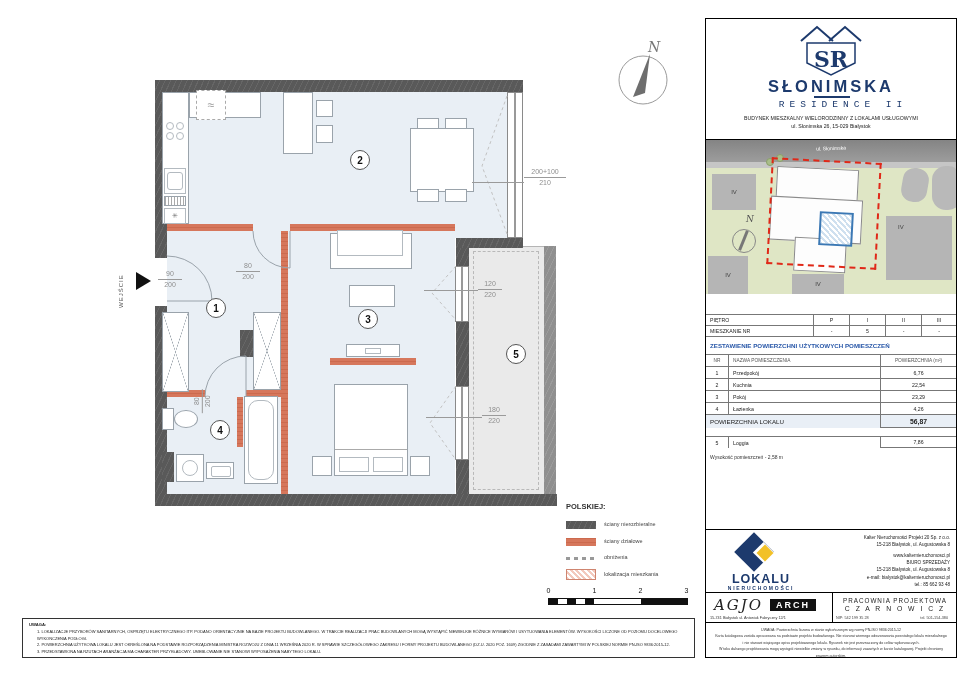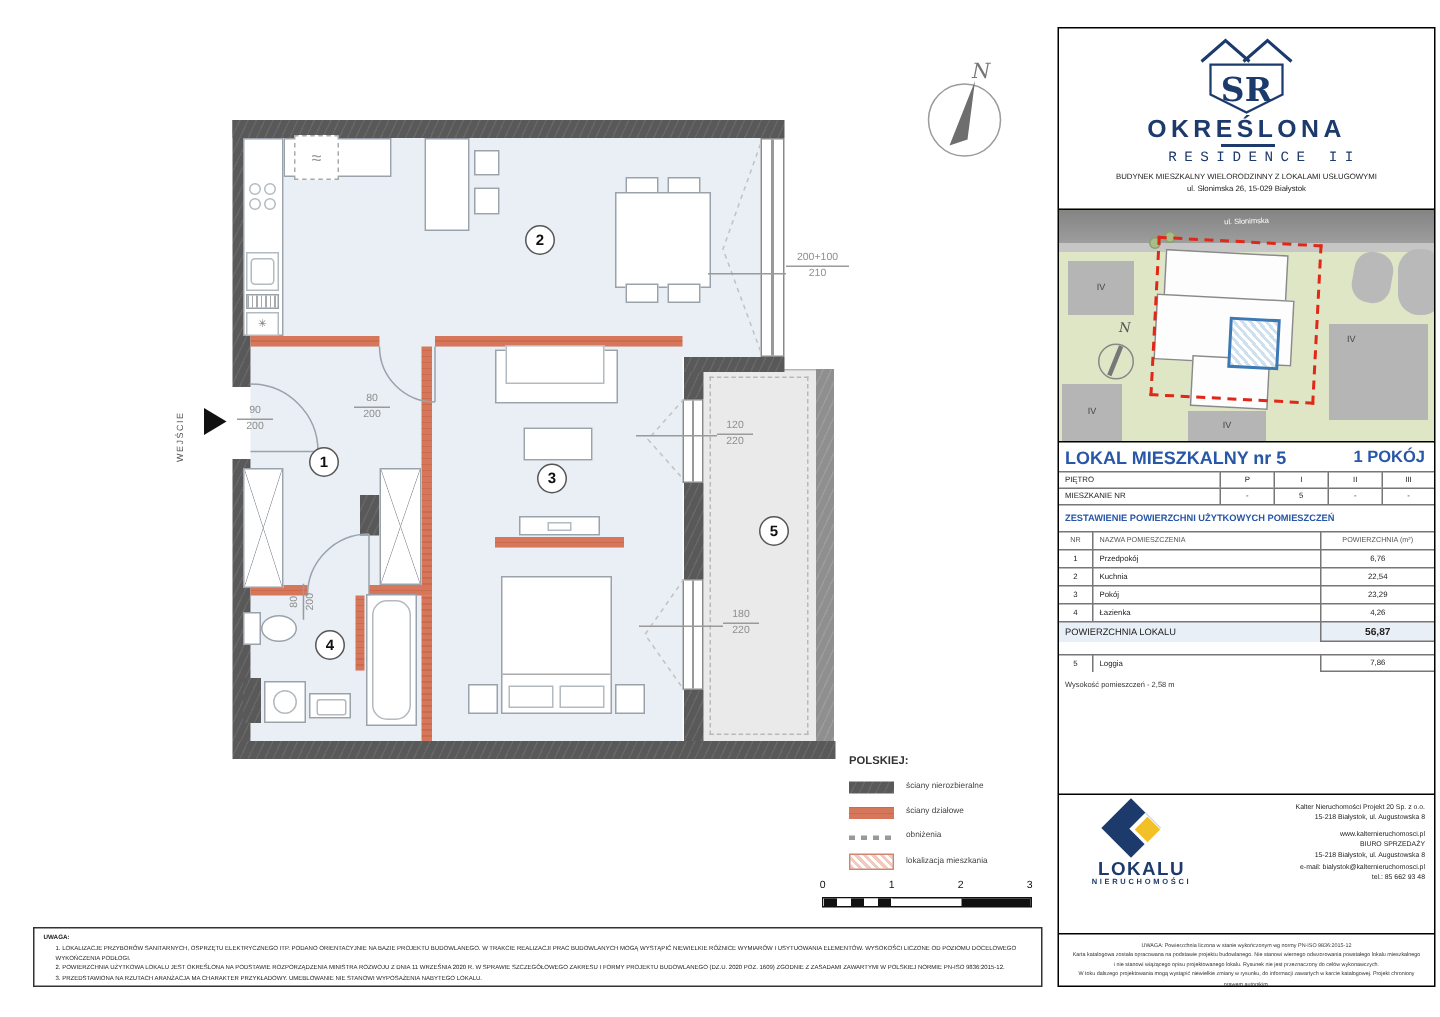--- a/index.html
+++ b/index.html
@@ -223,21 +223,21 @@
 
   <div class="a" id="panel">
 
     <div class="sect" style="top:0;height:120px;">
       <svg class="a" style="left:87px;top:2px;" width="76" height="56" viewBox="0 0 76 56">
         <path d="M8,20 L24,6 L40,20" fill="none" stroke="#1d3a6d" stroke-width="2"></path>
         <path d="M36,20 L52,6 L68,20" fill="none" stroke="#1d3a6d" stroke-width="2"></path>
         <path d="M14,22 H62 V42 L38,54 L14,42 Z" fill="none" stroke="#1d3a6d" stroke-width="1.5"></path>
         <text x="38" y="46" text-anchor="middle" font-size="22" font-family="DejaVu Serif, serif" font-weight="bold" fill="#1d3a6d">SR</text>
       </svg>
-      <div class="a navy" style="left:0;top:58px;width:250px;text-align:center;font-size:16.5px;font-weight:bold;letter-spacing:3px;">OKREŚLONA</div>
+      <div class="a navy" style="left:0;top:58px;width:250px;text-align:center;font-size:16.5px;font-weight:bold;letter-spacing:3px;">SŁONIMSKA</div>
       <div class="a" style="left:108px;top:77px;width:36px;height:1.5px;background:#1d3a6d;"></div>
       <div class="a navy" style="left:12px;top:80px;width:250px;text-align:center;font-size:9.5px;letter-spacing:5px;font-family:Liberation Mono, monospace;">RESIDENCE II</div>
       <div class="a" style="left:0;top:96px;width:250px;text-align:center;font-size:5.2px;color:#222;">BUDYNEK MIESZKALNY WIELORODZINNY Z LOKALAMI USŁUGOWYMI</div>
       <div class="a" style="left:0;top:104px;width:250px;text-align:center;font-size:5.2px;color:#222;">ul. Słonimska 26, 15-029 Białystok</div>
     </div>
 
     <div class="sect" style="top:120px;height:155px;background:#dfe6c5;overflow:hidden;border-top:1px solid #000;">
       <div class="a" style="left:0;top:0;width:250px;height:22px;background:linear-gradient(#848484,#9d9d9d);"></div>
       <div class="a" style="left:0;top:22px;width:250px;height:6px;background:#c6c6c6;"></div>
       <div class="a" style="left:0;top:5px;width:250px;text-align:center;font-size:5px;color:#fff;transform:rotate(-2deg);">ul. Słonimska</div>
@@ -258,24 +258,20 @@
       <div class="a" style="left:70px;top:28px;width:82px;height:46px;background:#fdfdfd;border:1px solid #8a8a8a;transform:rotate(3deg);"></div>
       <div class="a" style="left:64px;top:58px;width:92px;height:44px;background:#fdfdfd;border:1px solid #8a8a8a;transform:rotate(3deg);"></div>
       <div class="a" style="left:88px;top:98px;width:52px;height:34px;background:#fdfdfd;border:1px solid #8a8a8a;transform:rotate(3deg);"></div>
       <div class="a" style="left:113px;top:72px;width:34px;height:34px;border:2px solid #3b78b4;background:repeating-linear-gradient(45deg,#cfe0ef 0 2px,#fff 2px 4px);transform:rotate(3deg);"></div>
       <div class="a" style="left:63px;top:20px;width:110px;height:107px;border:2px dashed #e02818;transform:rotate(3deg);"></div>
       <div class="a" style="left:40px;top:74px;font-size:9px;font-style:italic;color:#555;font-family:'DejaVu Serif',serif;">N</div>
       <div class="a" style="left:26px;top:89px;width:24px;height:24px;border:1px solid #888;border-radius:50%;"></div>
       <div class="a" style="left:36px;top:90px;width:3px;height:21px;background:#777;transform:rotate(22deg);"></div>
     </div>
 
-    <div class="sect" style="top:275px;height:20px;border-top:1px solid #000;display:flex;align-items:center;justify-content:space-between;padding:0 6px 0 4px;">
-      <span class="blue" style="font-size:12px;font-weight:bold;">LOKAL MIESZKALNY  nr 5</span>
-      <span class="blue" style="font-size:11px;font-weight:bold;">1 POKÓJ</span>
-    </div>
 
     <div class="sect" style="top:295px;height:22px;">
       <div class="tcell tl" style="left:0;top:0;width:107px;height:11px;border-left:none;">PIĘTRO</div>
       <div class="tcell" style="left:107px;top:0;width:36px;height:11px;">P</div>
       <div class="tcell" style="left:143px;top:0;width:36px;height:11px;">I</div>
       <div class="tcell" style="left:179px;top:0;width:36px;height:11px;">II</div>
       <div class="tcell" style="left:215px;top:0;width:35px;height:11px;">III</div>
       <div class="tcell tl" style="left:0;top:11px;width:107px;height:11px;border-left:none;">MIESZKANIE NR</div>
       <div class="tcell" style="left:107px;top:11px;width:36px;height:11px;">-</div>
       <div class="tcell" style="left:143px;top:11px;width:36px;height:11px;">5</div>
@@ -328,20 +324,30 @@
         <div class="k-line">Kalter Nieruchomości Projekt 20  Sp. z o.o.</div>
         <div class="k-line">15-218 Białystok, ul. Augustowska 8</div>
         <div class="k-line" style="margin-top:3px;">www.kalternieruchomosci.pl</div>
         <div class="k-line">BIURO SPRZEDAŻY</div>
         <div class="k-line">15-218 Białystok, ul. Augustowska 8</div>
         <div class="k-line">e-mail: bialystok@kalternieruchomosci.pl</div>
         <div class="k-line">tel.: 85 662 93 48</div>
       </div>
     </div>
 
+    <div class="sect" style="top:573px;height:30px;border-top:1px solid #000;">
+      <div class="a" style="left:126px;top:0;width:1px;height:30px;background:#000;"></div>
+      <div class="a" style="left:8px;top:3px;font-size:15px;font-style:italic;letter-spacing:2px;color:#222;font-family:'DejaVu Serif',serif;">AGJO</div>
+      <div class="a" style="left:64px;top:6px;background:#111;color:#fff;font-size:9px;font-weight:bold;letter-spacing:2px;padding:1px 6px;">ARCH</div>
+      <div class="a" style="left:4px;top:23px;width:120px;font-size:3.8px;color:#333;">15-741 Białystok    ul. Antoniuk Fabryczny  12/1</div>
+      <div class="a" style="left:128px;top:4px;width:122px;text-align:center;font-size:6.3px;letter-spacing:1px;color:#222;">PRACOWNIA PROJEKTOWA</div>
+      <div class="a" style="left:128px;top:12px;width:122px;text-align:center;font-size:6.8px;letter-spacing:2px;color:#222;">C Z A R N O W I C Z</div>
+      <div class="a" style="left:130px;top:23px;font-size:3.8px;color:#444;">NIP:  542 199 35 28</div>
+      <div class="a" style="right:8px;top:23px;font-size:3.8px;color:#444;">tel. 501-154-380</div>
+    </div>
 
     <div class="sect fineprint" style="top:603px;height:37px;border-top:1px solid #000;padding:4px 8px;">
       <div>UWAGA:  Powierzchnia liczona w stanie wykończonym wg normy PN-ISO 9836:2015-12</div>
       <div>Karta katalogowa została opracowana na podstawie projektu budowlanego. Nie stanowi wiernego odwzorowania powstałego lokalu mieszkalnego</div>
       <div>i nie stanowi wiążącego opisu projektowanego lokalu. Rysunek nie jest przeznaczony do celów wykonawczych.</div>
       <div>W toku dalszego projektowania mogą wystąpić niewielkie zmiany w rysunku, do informacji zawartych w karcie katalogowej. Projekt chroniony prawem autorskim.</div>
     </div>
 
   </div>
 </div>

